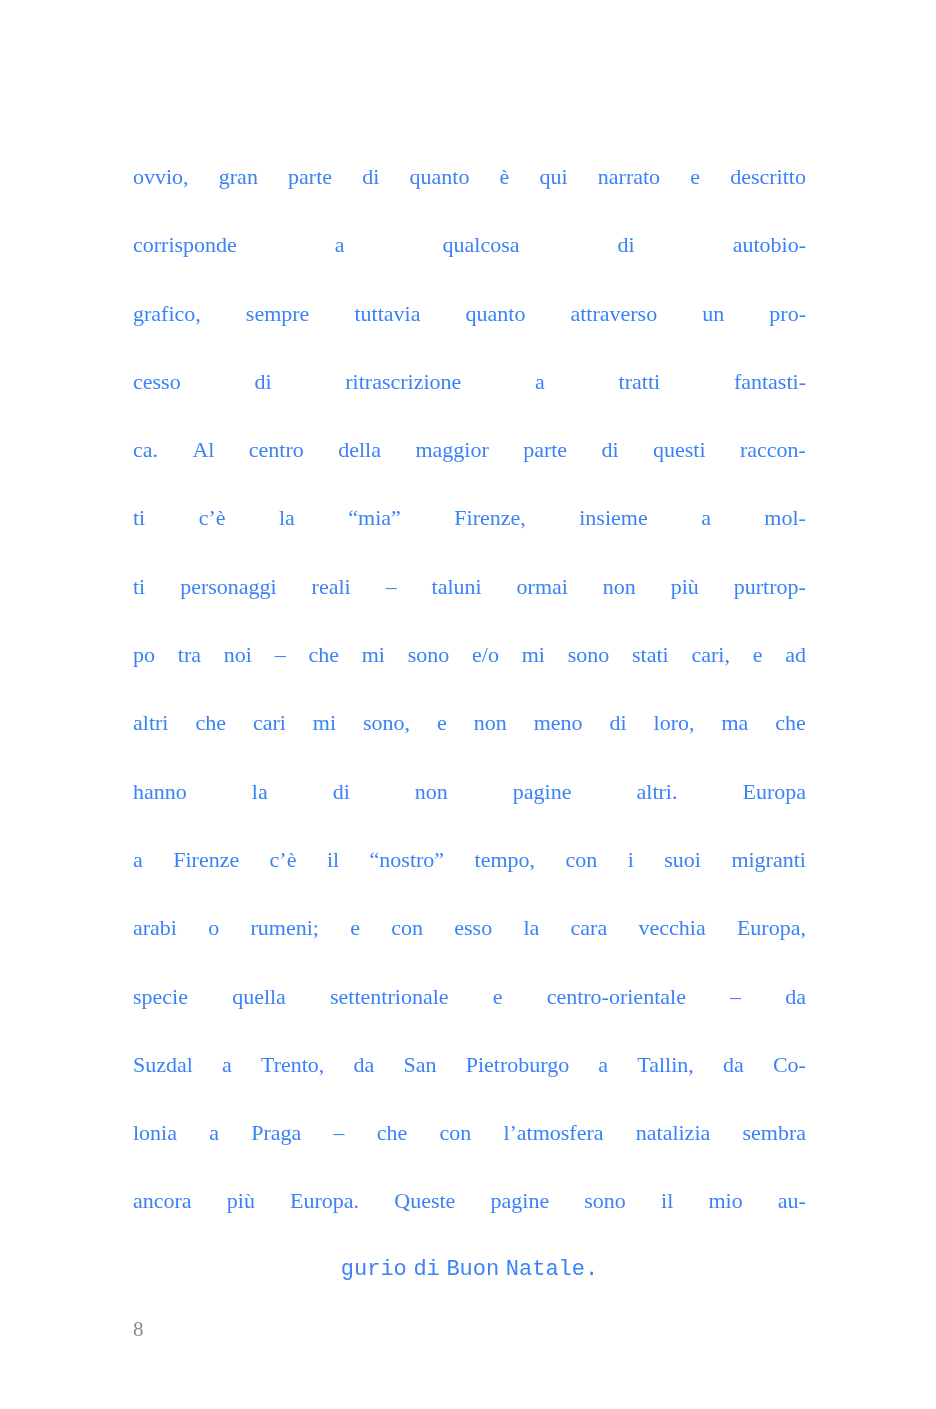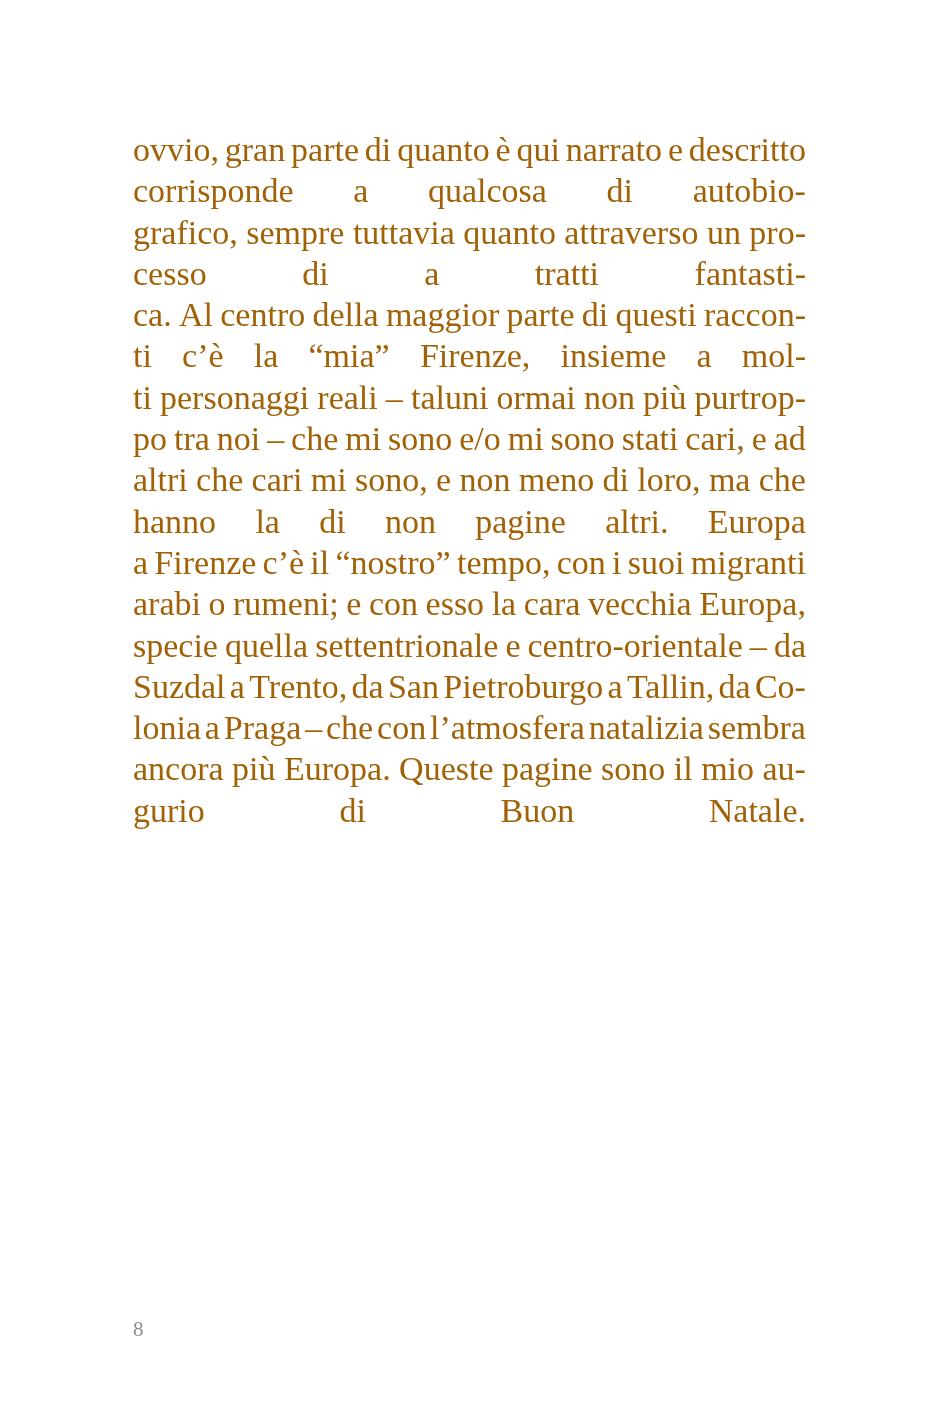--- a/index.html
+++ b/index.html
@@ -23,36 +23,38 @@
     position: absolute;
     left: 133px;
     top: 129px;
     width: 673px;
   }
 
   
   .line {
     display: flex;
     font-family: "Liberation Serif", "DejaVu Serif", serif;
-    font-size: 34px;
+    font-size: 22px;
     line-height: 41.3px;
     height: 41.3px;
-    color: #a16207;
+    color: #3b82f6;
     white-space: pre;
     width: 100%;
+    margin-top: 27px;
   }
 
   
   .line.justified {
     justify-content: space-between;
   }
 
   
   .line.last {
-    justify-content: space-between;
+    justify-content: center;
+    font-family: Liberation Mono, monospace;
   }
 
   .line.last .word + .word {
     margin-left: 0.30em;
   }
 
   .word {
     display: inline-block;
   }
 
@@ -71,21 +73,21 @@
 </head>
 <body>
 
 <div class="page">
 
   <div class="text-block">
     <div id="lines-host">
         <div class="line justified"><span class="word">ovvio,</span><span class="word">gran</span><span class="word">parte</span><span class="word">di</span><span class="word">quanto</span><span class="word">è</span><span class="word">qui</span><span class="word">narrato</span><span class="word">e</span><span class="word">descritto</span></div>
         <div class="line justified"><span class="word">corrisponde</span><span class="word">a</span><span class="word">qualcosa</span><span class="word">di</span><span class="word">autobio-</span></div>
         <div class="line justified"><span class="word">grafico,</span><span class="word">sempre</span><span class="word">tuttavia</span><span class="word">quanto</span><span class="word">attraverso</span><span class="word">un</span><span class="word">pro-</span></div>
-        <div class="line justified"><span class="word">cesso</span><span class="word">di</span><span class="word">a</span><span class="word">tratti</span><span class="word">fantasti-</span></div>
+        <div class="line justified"><span class="word">cesso</span><span class="word">di</span><span class="word">ritrascrizione</span><span class="word">a</span><span class="word">tratti</span><span class="word">fantasti-</span></div>
         <div class="line justified"><span class="word">ca.</span><span class="word">Al</span><span class="word">centro</span><span class="word">della</span><span class="word">maggior</span><span class="word">parte</span><span class="word">di</span><span class="word">questi</span><span class="word">raccon-</span></div>
         <div class="line justified"><span class="word">ti</span><span class="word">c’è</span><span class="word">la</span><span class="word">“mia”</span><span class="word">Firenze,</span><span class="word">insieme</span><span class="word">a</span><span class="word">mol-</span></div>
         <div class="line justified"><span class="word">ti</span><span class="word">personaggi</span><span class="word">reali</span><span class="word">–</span><span class="word">taluni</span><span class="word">ormai</span><span class="word">non</span><span class="word">più</span><span class="word">purtrop-</span></div>
         <div class="line justified"><span class="word">po</span><span class="word">tra</span><span class="word">noi</span><span class="word">–</span><span class="word">che</span><span class="word">mi</span><span class="word">sono</span><span class="word">e/o</span><span class="word">mi</span><span class="word">sono</span><span class="word">stati</span><span class="word">cari,</span><span class="word">e</span><span class="word">ad</span></div>
         <div class="line justified"><span class="word">altri</span><span class="word">che</span><span class="word">cari</span><span class="word">mi</span><span class="word">sono,</span><span class="word">e</span><span class="word">non</span><span class="word">meno</span><span class="word">di</span><span class="word">loro,</span><span class="word">ma</span><span class="word">che</span></div>
         <div class="line justified"><span class="word">hanno</span><span class="word">la</span><span class="word">di</span><span class="word">non</span><span class="word">pagine</span><span class="word">altri.</span><span class="word">Europa</span></div>
         <div class="line justified"><span class="word">a</span><span class="word">Firenze</span><span class="word">c’è</span><span class="word">il</span><span class="word">“nostro”</span><span class="word">tempo,</span><span class="word">con</span><span class="word">i</span><span class="word">suoi</span><span class="word">migranti</span></div>
         <div class="line justified"><span class="word">arabi</span><span class="word">o</span><span class="word">rumeni;</span><span class="word">e</span><span class="word">con</span><span class="word">esso</span><span class="word">la</span><span class="word">cara</span><span class="word">vecchia</span><span class="word">Europa,</span></div>
         <div class="line justified"><span class="word">specie</span><span class="word">quella</span><span class="word">settentrionale</span><span class="word">e</span><span class="word">centro-orientale</span><span class="word">–</span><span class="word">da</span></div>
         <div class="line justified"><span class="word">Suzdal</span><span class="word">a</span><span class="word">Trento,</span><span class="word">da</span><span class="word">San</span><span class="word">Pietroburgo</span><span class="word">a</span><span class="word">Tallin,</span><span class="word">da</span><span class="word">Co-</span></div>

